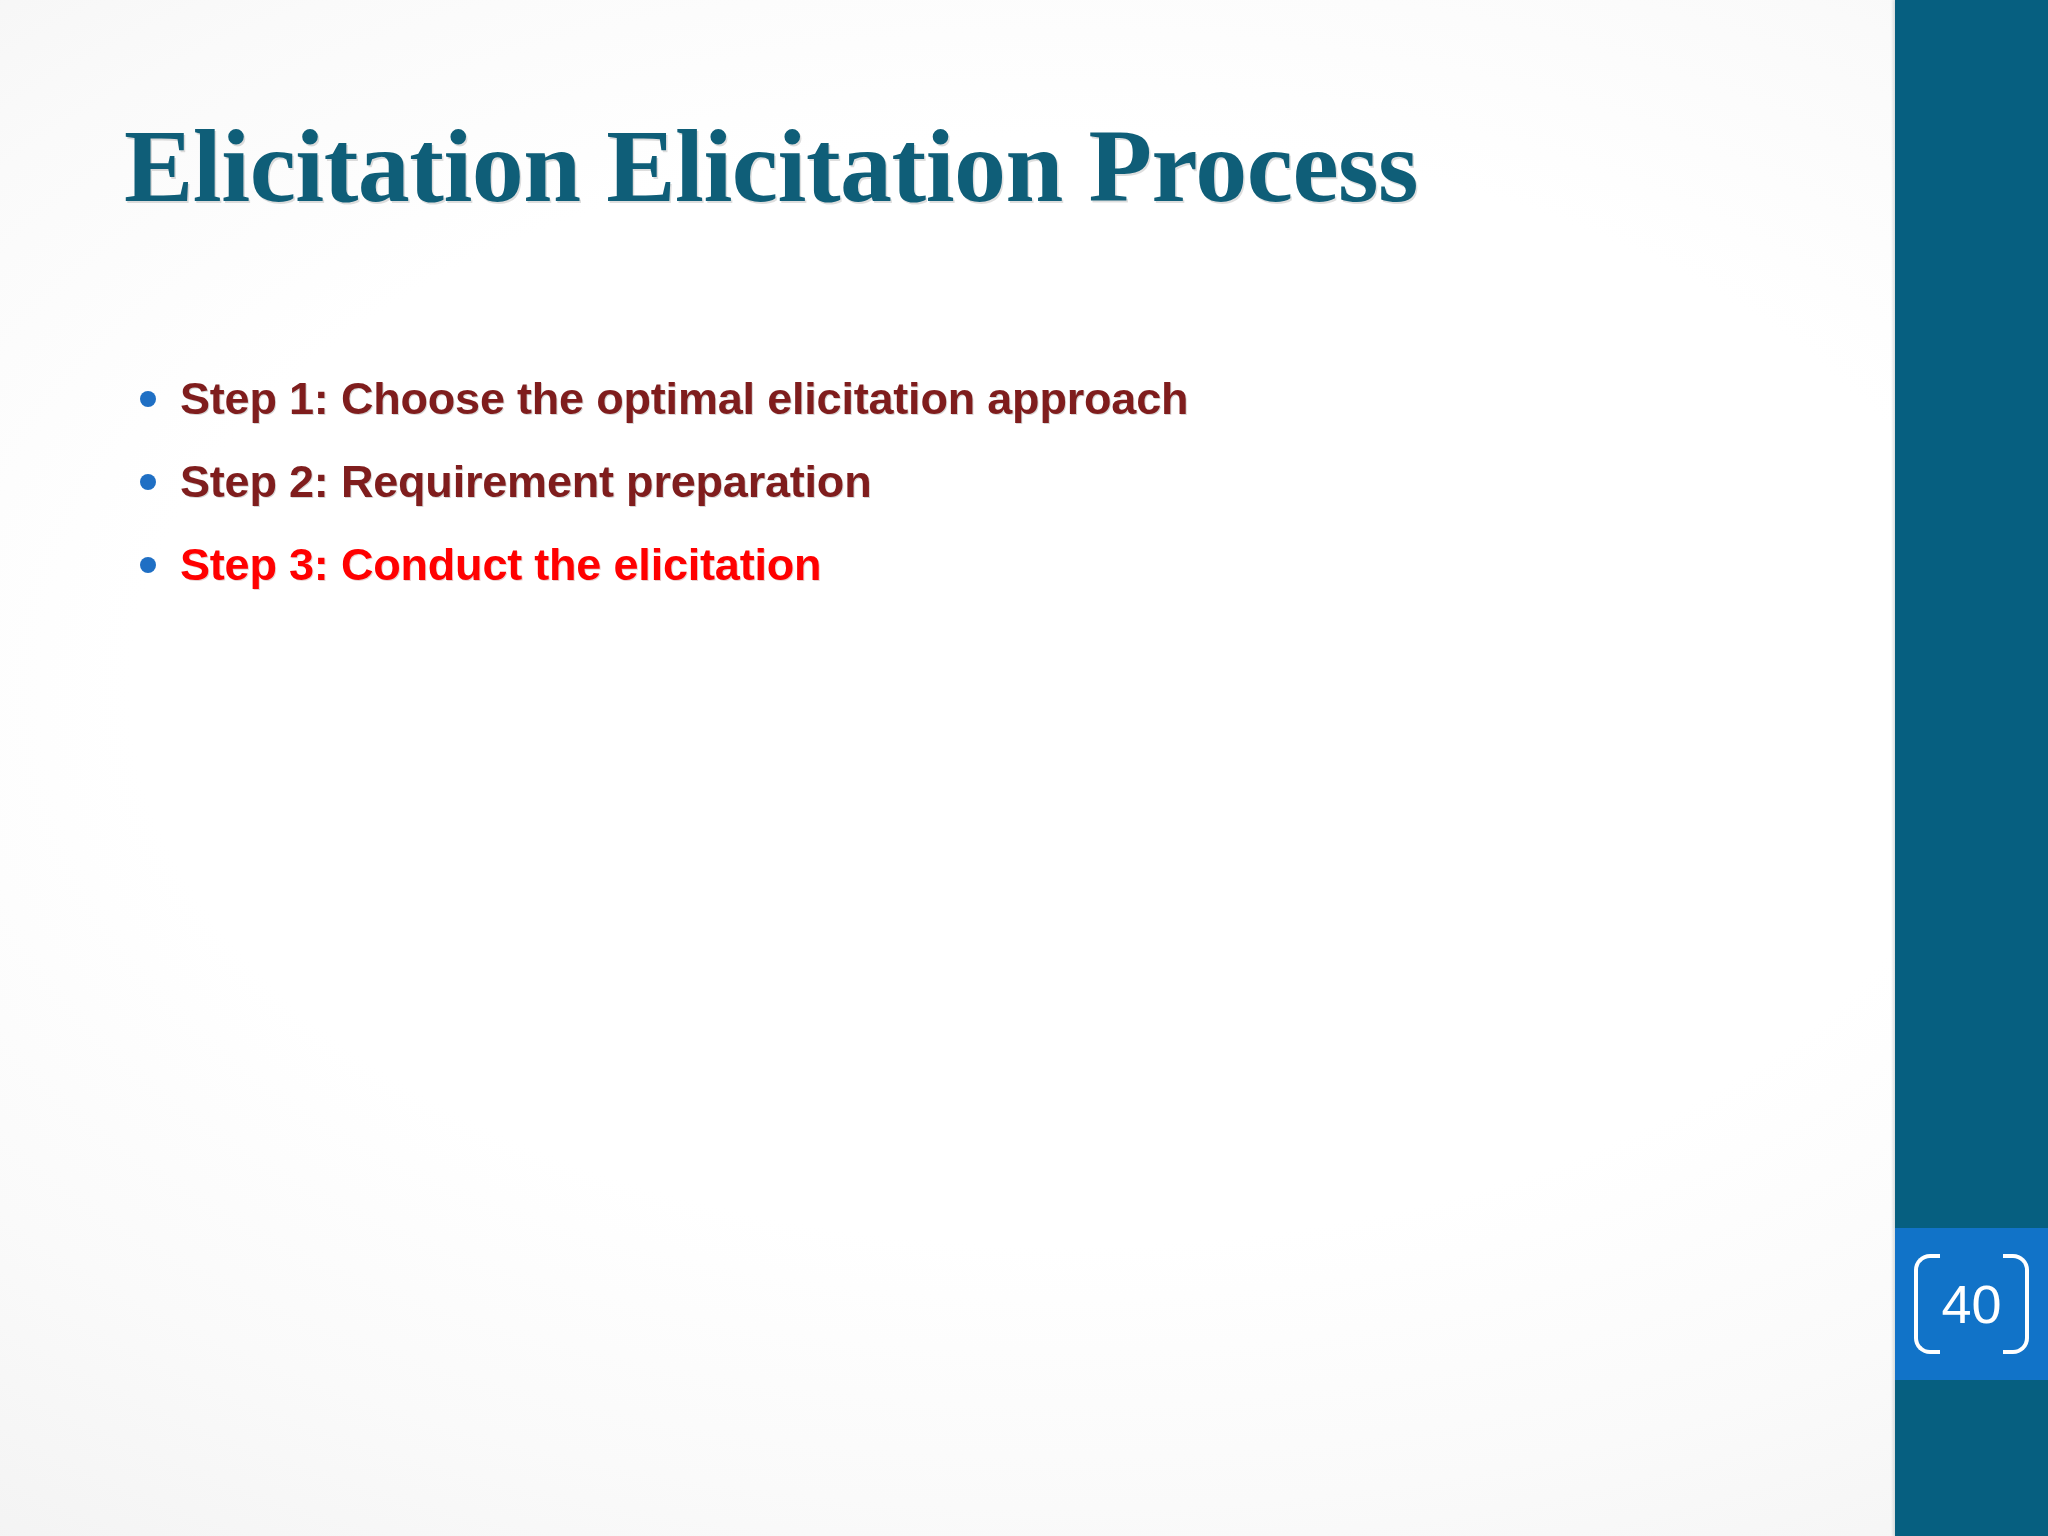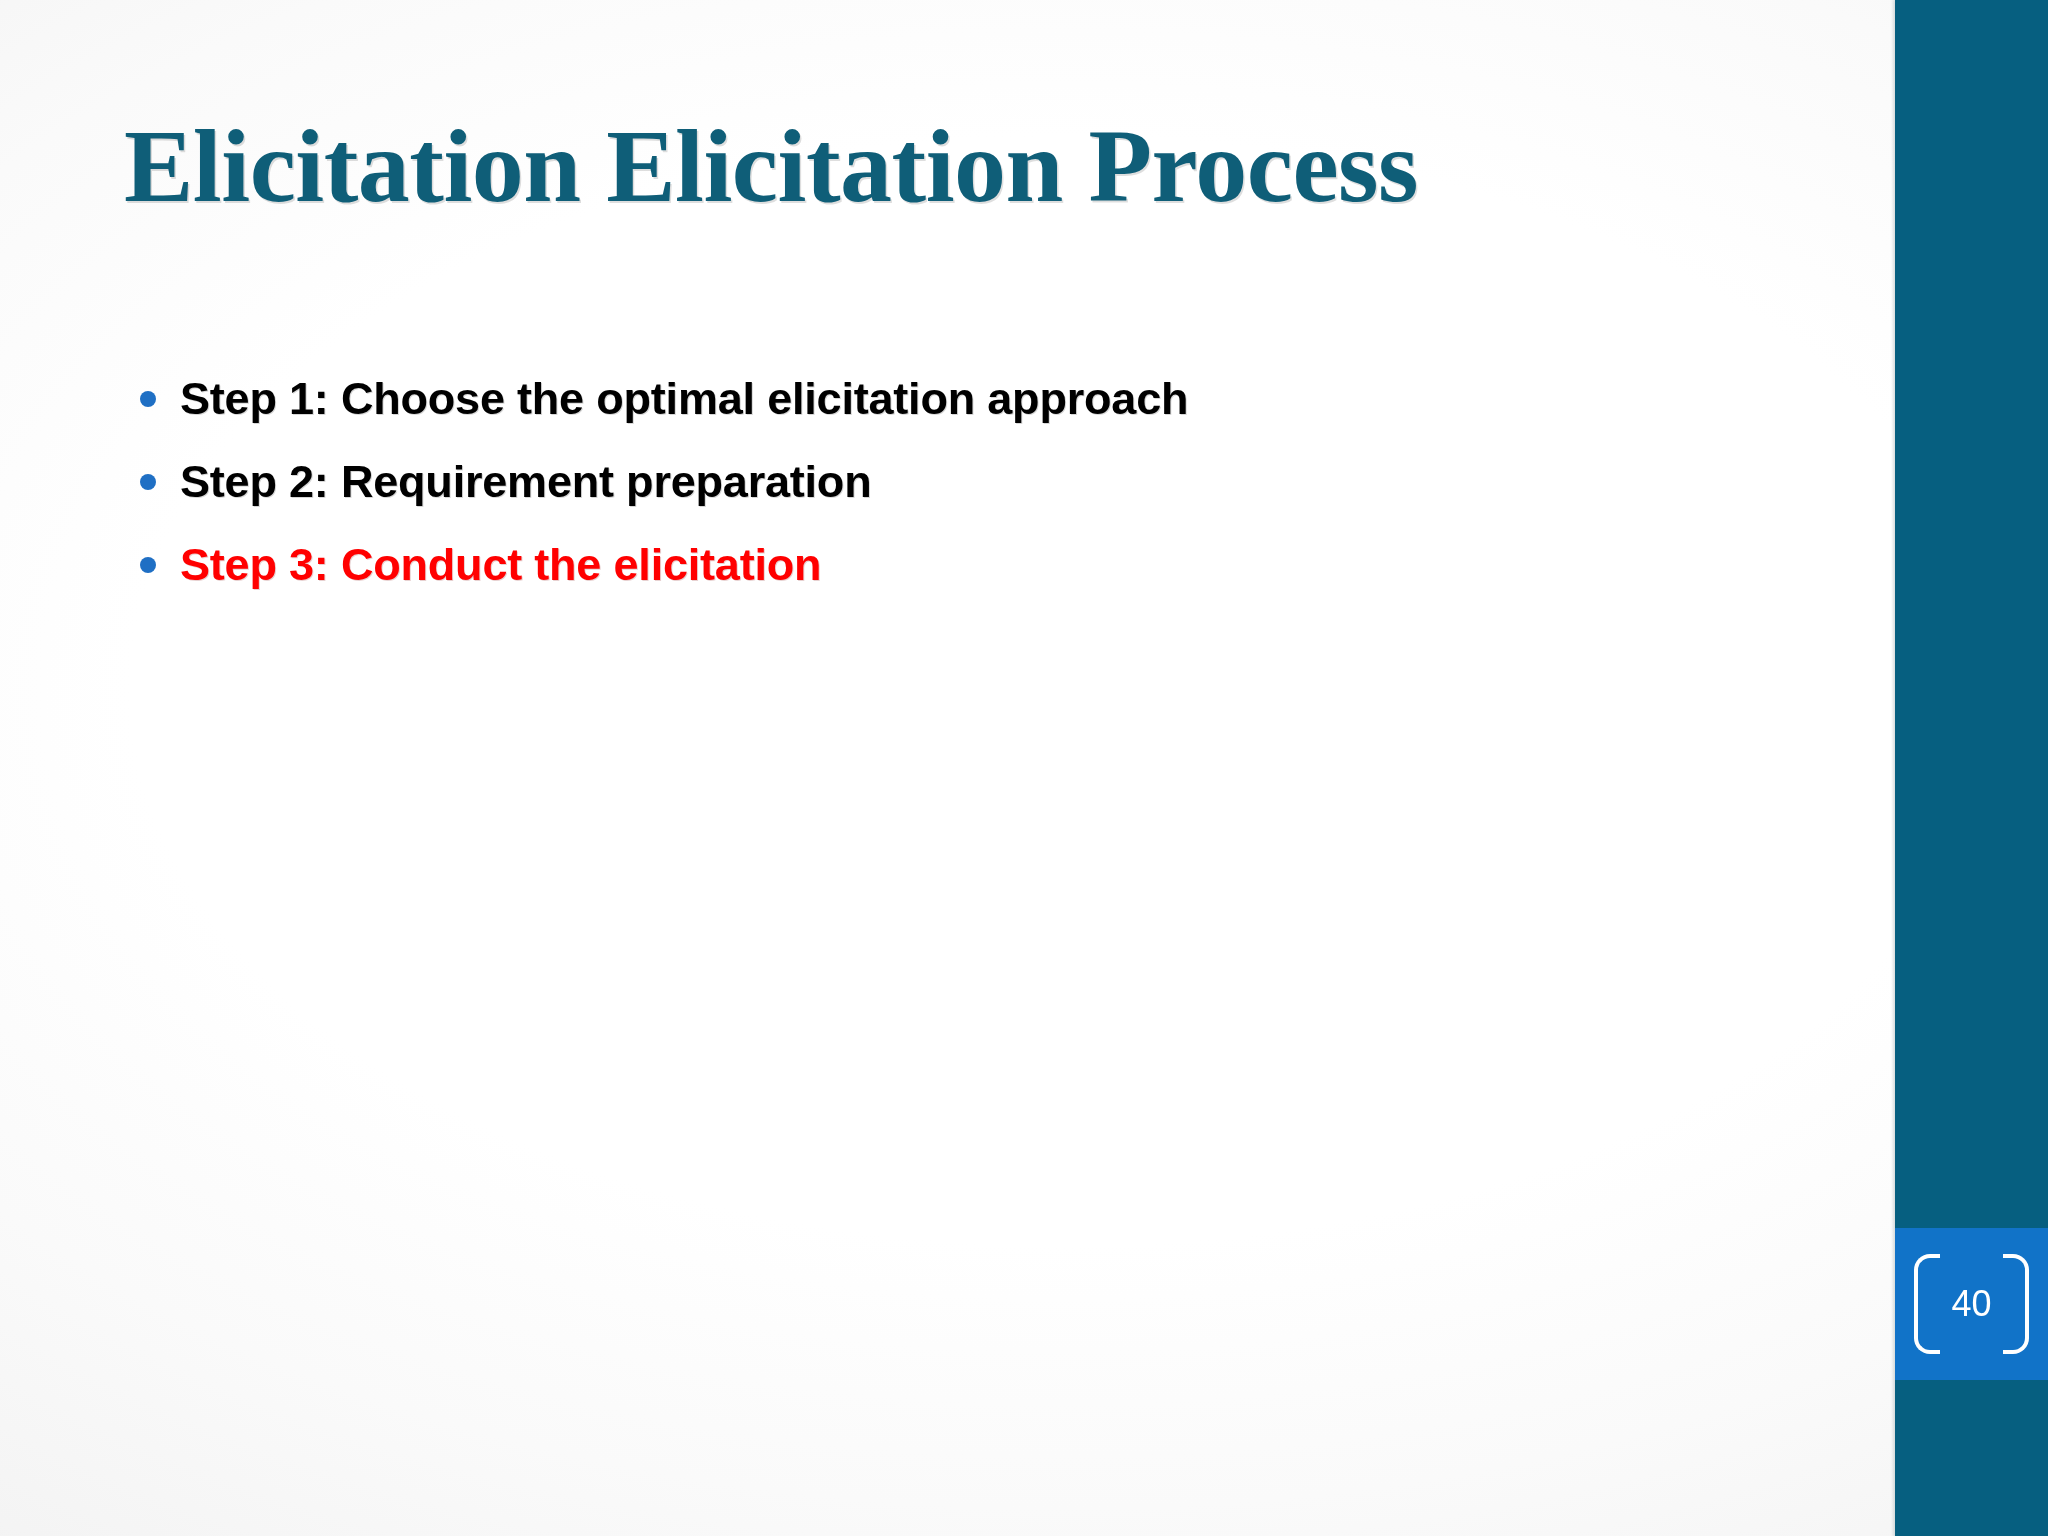--- a/index.html
+++ b/index.html
@@ -77,21 +77,21 @@
   .bracket-right {
     right: 19px;
     border-right: 4px solid #ffffff;
     border-top-right-radius: 16px;
     border-bottom-right-radius: 16px;
   }
   #page-number {
     position: relative;
     color: #ffffff;
     font-family: "Liberation Sans", sans-serif;
-    font-size: 36px;
+    font-size: 54px;
     font-weight: 400;
     line-height: 1;
     letter-spacing: 0px;
   }
 
   
   #title {
     position: absolute;
     left: 124px;
     top: 38px;
@@ -129,21 +129,21 @@
     border-radius: 50%;
     background: #1f6fc4;
     margin-top: 19px;
     margin-right: 24px;
   }
   .bullet-text {
     font-family: "Liberation Sans", sans-serif;
     font-weight: bold;
     font-size: 45px;
     line-height: 1.18;
-    color: #000000;
+    color: #7f1d1d;
     letter-spacing: -0.2px;
     text-shadow: 1px 1px 0.5px rgba(0,0,0,0.16);
     white-space: nowrap;
   }
   .bullet-text.highlight {
     color: #ff0000;
     text-shadow: 1px 1px 0.5px rgba(120,0,0,0.18);
   }
 </style>
 </head>

